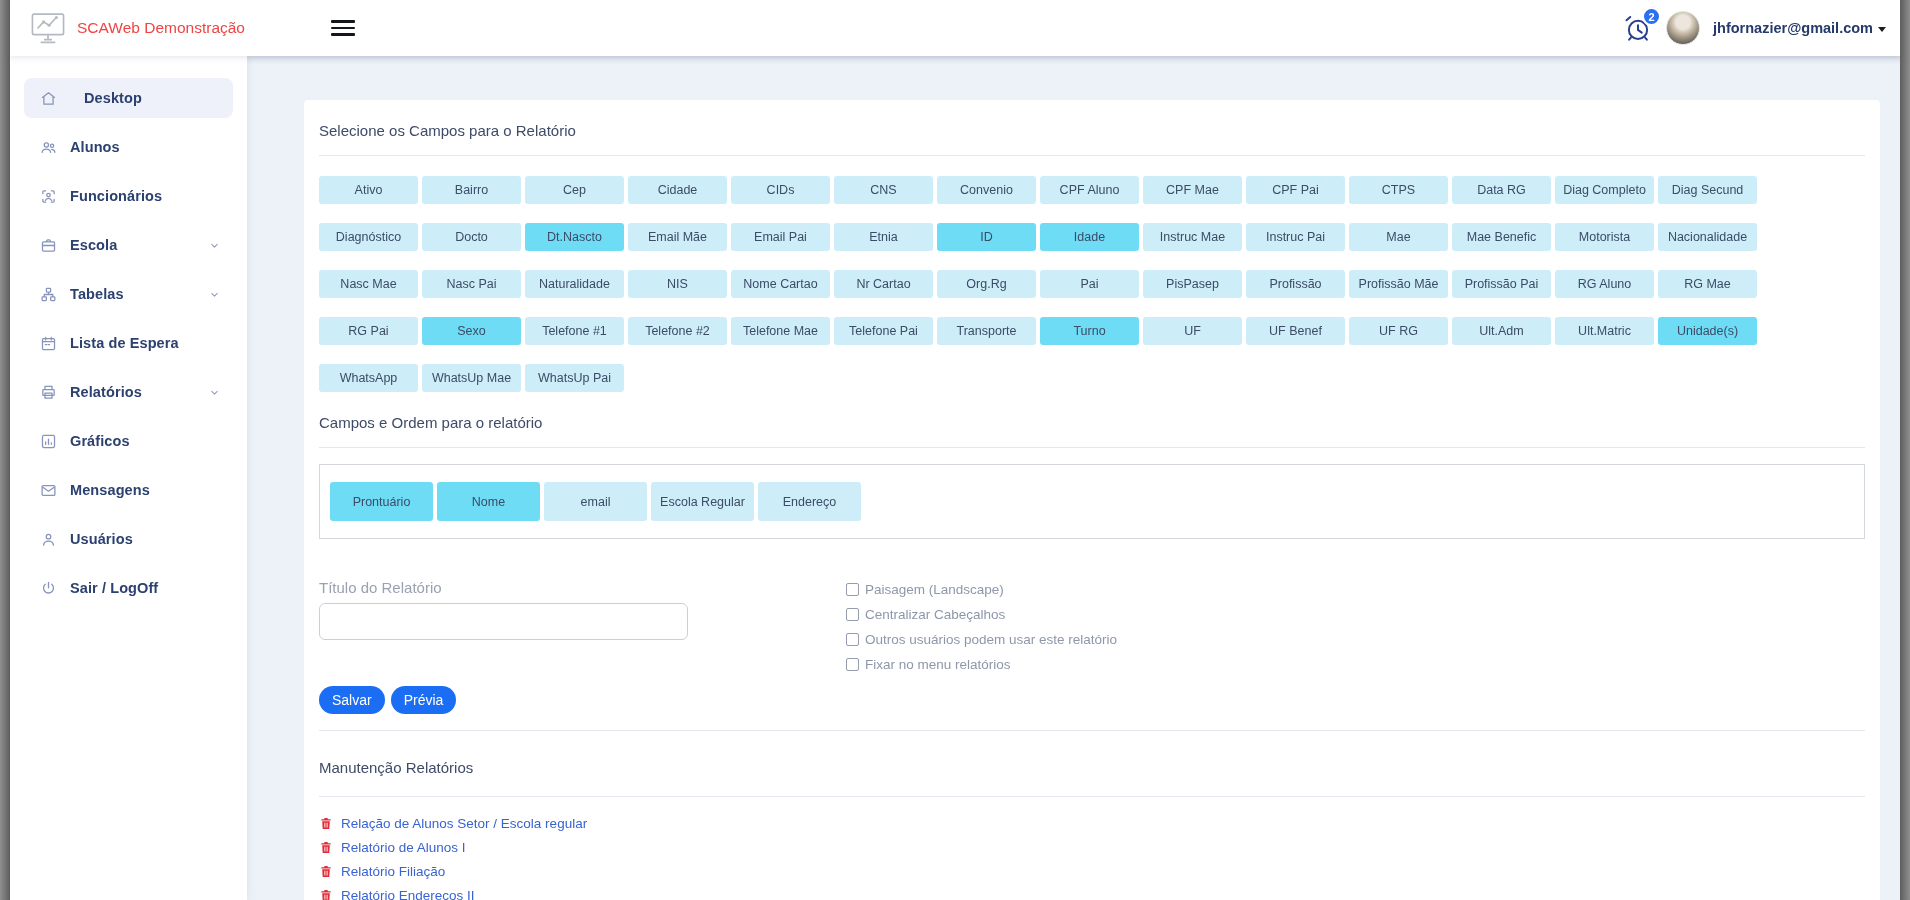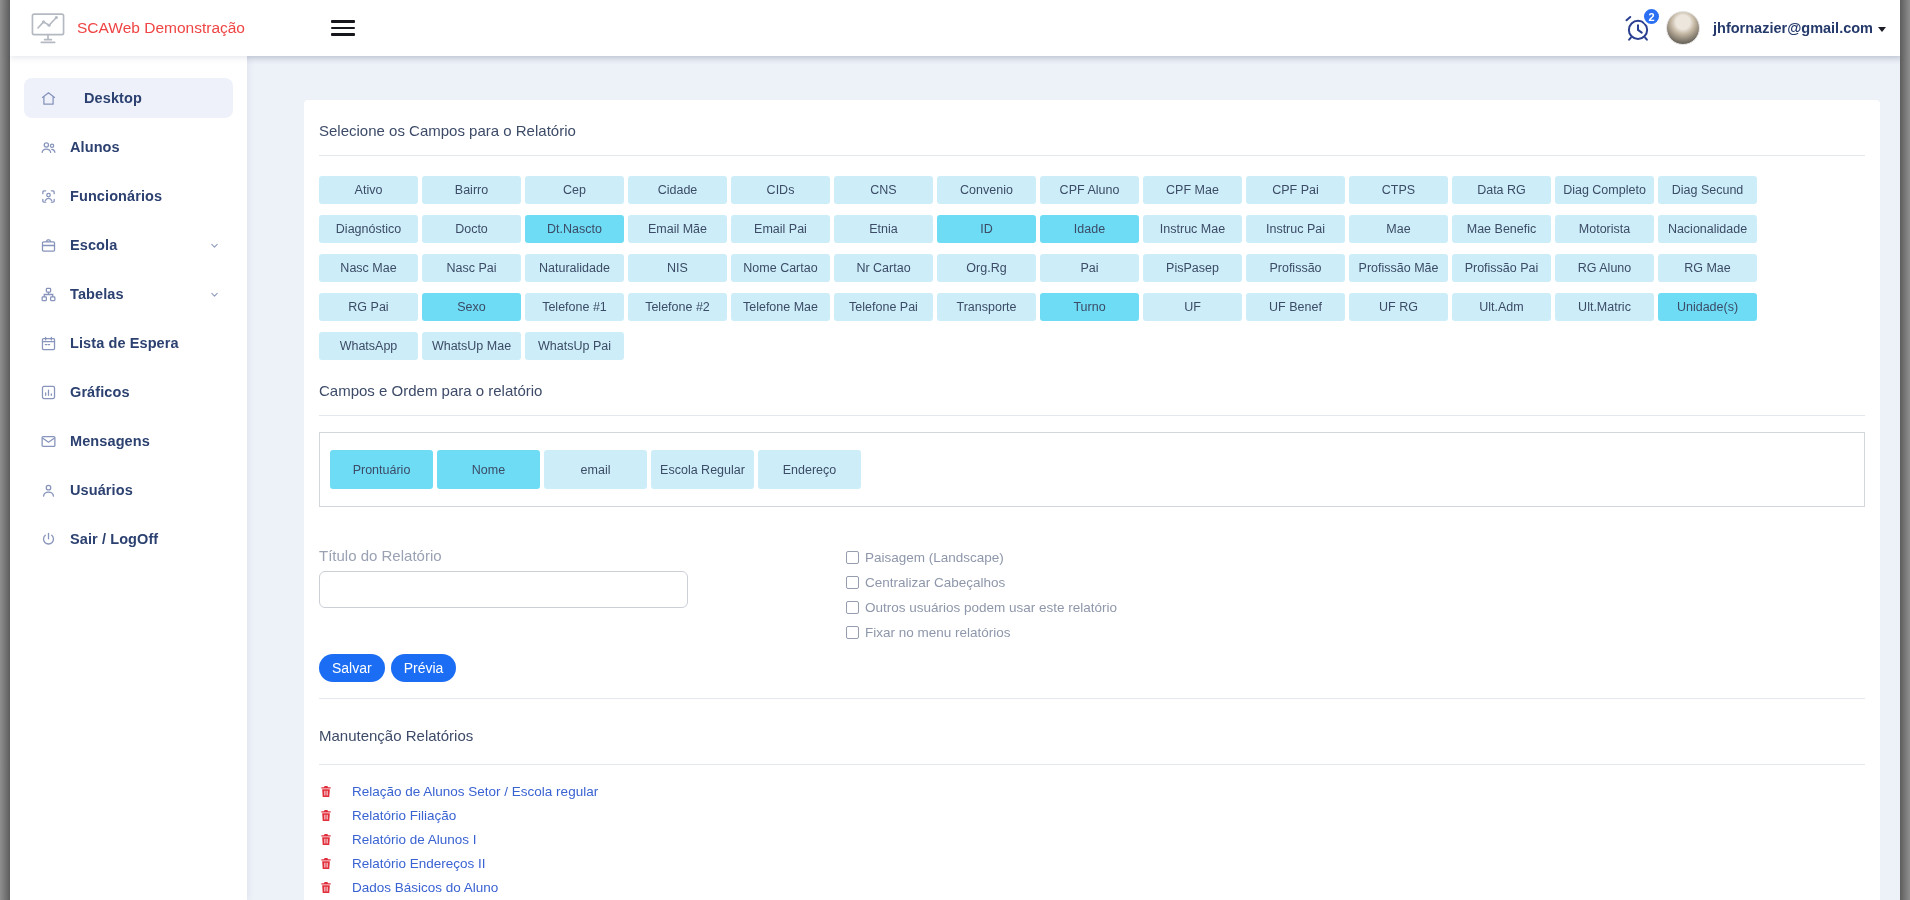--- a/index.html
+++ b/index.html
@@ -70,21 +70,21 @@
   }
   .card {
     background:#fff; margin:44px 20px 0 57px; padding:16px 15px 40px;
     border-radius:4px 4px 0 0; min-height:830px;
   }
   .section-title { font-size:15px; font-weight:400; color:#3d4b68; margin:6px 0 16px; }
   .divider { border-bottom:1px solid #e4e7ed; }
   .divider.mb { margin-bottom:20px; }
 
   .chips-grid {
-    display:grid; grid-template-columns:repeat(14,99px); gap:11px 4px; margin-bottom:22px;
+    display:grid; grid-template-columns:repeat(14,99px); gap:19px 4px; margin-bottom:22px;
   }
   .chip {
     height:28px; display:flex; align-items:center; justify-content:center;
     background:var(--chip-bg,#cdeef8); color:#3c4b66; font-size:12.5px;
     border-radius:3px; cursor:pointer; white-space:nowrap; overflow:hidden;
   }
   .chip.sel { background:var(--chip-sel,#6edcf5); }
 
   .order-title { margin-top:0; }
   .order-box { border:1px solid #d3d6db; padding:17px 10px; margin-bottom:40px; display:flex; gap:4px; }
@@ -104,21 +104,21 @@
     border:1.5px solid #959daf; border-radius:2px; background:#fff; cursor:pointer; flex:none;
   }
   .btn-row { display:flex; gap:6px; margin:14px 0 16px; }
   .btn {
     background:var(--accent,#1b6ef3); color:#fff; border:none; border-radius:14px;
     font-size:14px; padding:6px 13px; cursor:pointer; font-family:inherit;
   }
   .maint-title { margin:28px 0 20px; }
   .divider.above-list { margin-bottom:18px; }
   .report-list { display:flex; flex-direction:column; gap:8px; }
-  .report-row { display:flex; align-items:center; gap:19px; height:16px; }
+  .report-row { display:flex; align-items:center; gap:8px; height:16px; }
   .trash { width:14px; height:15px; flex:none; cursor:pointer; }
   .trash svg { width:14px; height:15px; display:block; }
   .report-link { color:var(--link-blue,#3a63d2); font-size:13.5px; text-decoration:none; }
 </style>
 </head>
 <body>
 
 <div class="edge-scrollbar edge-left"></div>
 
 <div class="app">
@@ -224,20 +224,35 @@
             </span>
           </div>
           <div class="nav-item">
             <span class="nav-icon">
               <svg viewBox="0 0 24 24" fill="none" stroke="currentColor" stroke-width="1.8" stroke-linecap="round">
                 <rect x="3.5" y="5" width="17" height="15.5" rx="1.5"></rect>
                 <path d="M3.5 9.5h17M8 3.5V7M16 3.5V7M7.5 13.5h2M11.5 13.5h2"></path>
               </svg>
             </span>
             <span class="nav-label">Lista de Espera</span>
+          </div>
+          <div class="nav-item">
+            <span class="nav-icon">
+              <svg viewBox="0 0 24 24" fill="none" stroke="currentColor" stroke-width="1.8" stroke-linejoin="round">
+                <path d="M7 8V3.5h10V8"></path>
+                <rect x="4" y="8" width="16" height="8" rx="1"></rect>
+                <rect x="7" y="13" width="10" height="7"></rect>
+              </svg>
+            </span>
+            <span class="nav-label">Relatórios</span>
+            <span class="nav-chevron">
+              <svg viewBox="0 0 24 24" fill="none" stroke="currentColor" stroke-width="2" stroke-linecap="round" stroke-linejoin="round">
+                <path d="m7 10 5 5 5-5"></path>
+              </svg>
+            </span>
           </div>
           <div class="nav-item">
             <span class="nav-icon">
               <svg viewBox="0 0 24 24" fill="none" stroke="currentColor" stroke-width="1.8" stroke-linecap="round">
                 <rect x="3.5" y="3.5" width="17" height="17" rx="2"></rect>
                 <path d="M8 16v-3.5M12 16V8.5M16 16v-2"></path>
               </svg>
             </span>
             <span class="nav-label">Gráficos</span>
           </div>
@@ -396,31 +411,31 @@
               <a class="report-link" href="#">Relação de Alunos Setor / Escola regular</a>
             </div>
             <div class="report-row">
               <span class="trash">
                 <svg viewBox="0 0 24 24">
                   <path fill="#e12d39" d="M9.5 2.5h5l.8 2H20v2.2H4V4.5h4.7l.8-2z"></path>
                   <path fill="#e12d39" d="M5.5 8h13l-.9 13.5H6.4L5.5 8z"></path>
                   <path fill="#fff" d="M9.3 10.5h1.6v8.5H9.3zM13.1 10.5h1.6v8.5h-1.6z"></path>
                 </svg>
               </span>
-              <a class="report-link" href="#">Relatório Filiação</a>
+              <a class="report-link" href="#">Relatório de Alunos I</a>
             </div>
             <div class="report-row">
               <span class="trash">
                 <svg viewBox="0 0 24 24">
                   <path fill="#e12d39" d="M9.5 2.5h5l.8 2H20v2.2H4V4.5h4.7l.8-2z"></path>
                   <path fill="#e12d39" d="M5.5 8h13l-.9 13.5H6.4L5.5 8z"></path>
                   <path fill="#fff" d="M9.3 10.5h1.6v8.5H9.3zM13.1 10.5h1.6v8.5h-1.6z"></path>
                 </svg>
               </span>
-              <a class="report-link" href="#">Relatório de Alunos I</a>
+              <a class="report-link" href="#">Relatório Filiação</a>
             </div>
             <div class="report-row">
               <span class="trash">
                 <svg viewBox="0 0 24 24">
                   <path fill="#e12d39" d="M9.5 2.5h5l.8 2H20v2.2H4V4.5h4.7l.8-2z"></path>
                   <path fill="#e12d39" d="M5.5 8h13l-.9 13.5H6.4L5.5 8z"></path>
                   <path fill="#fff" d="M9.3 10.5h1.6v8.5H9.3zM13.1 10.5h1.6v8.5h-1.6z"></path>
                 </svg>
               </span>
               <a class="report-link" href="#">Relatório Endereços II</a>

